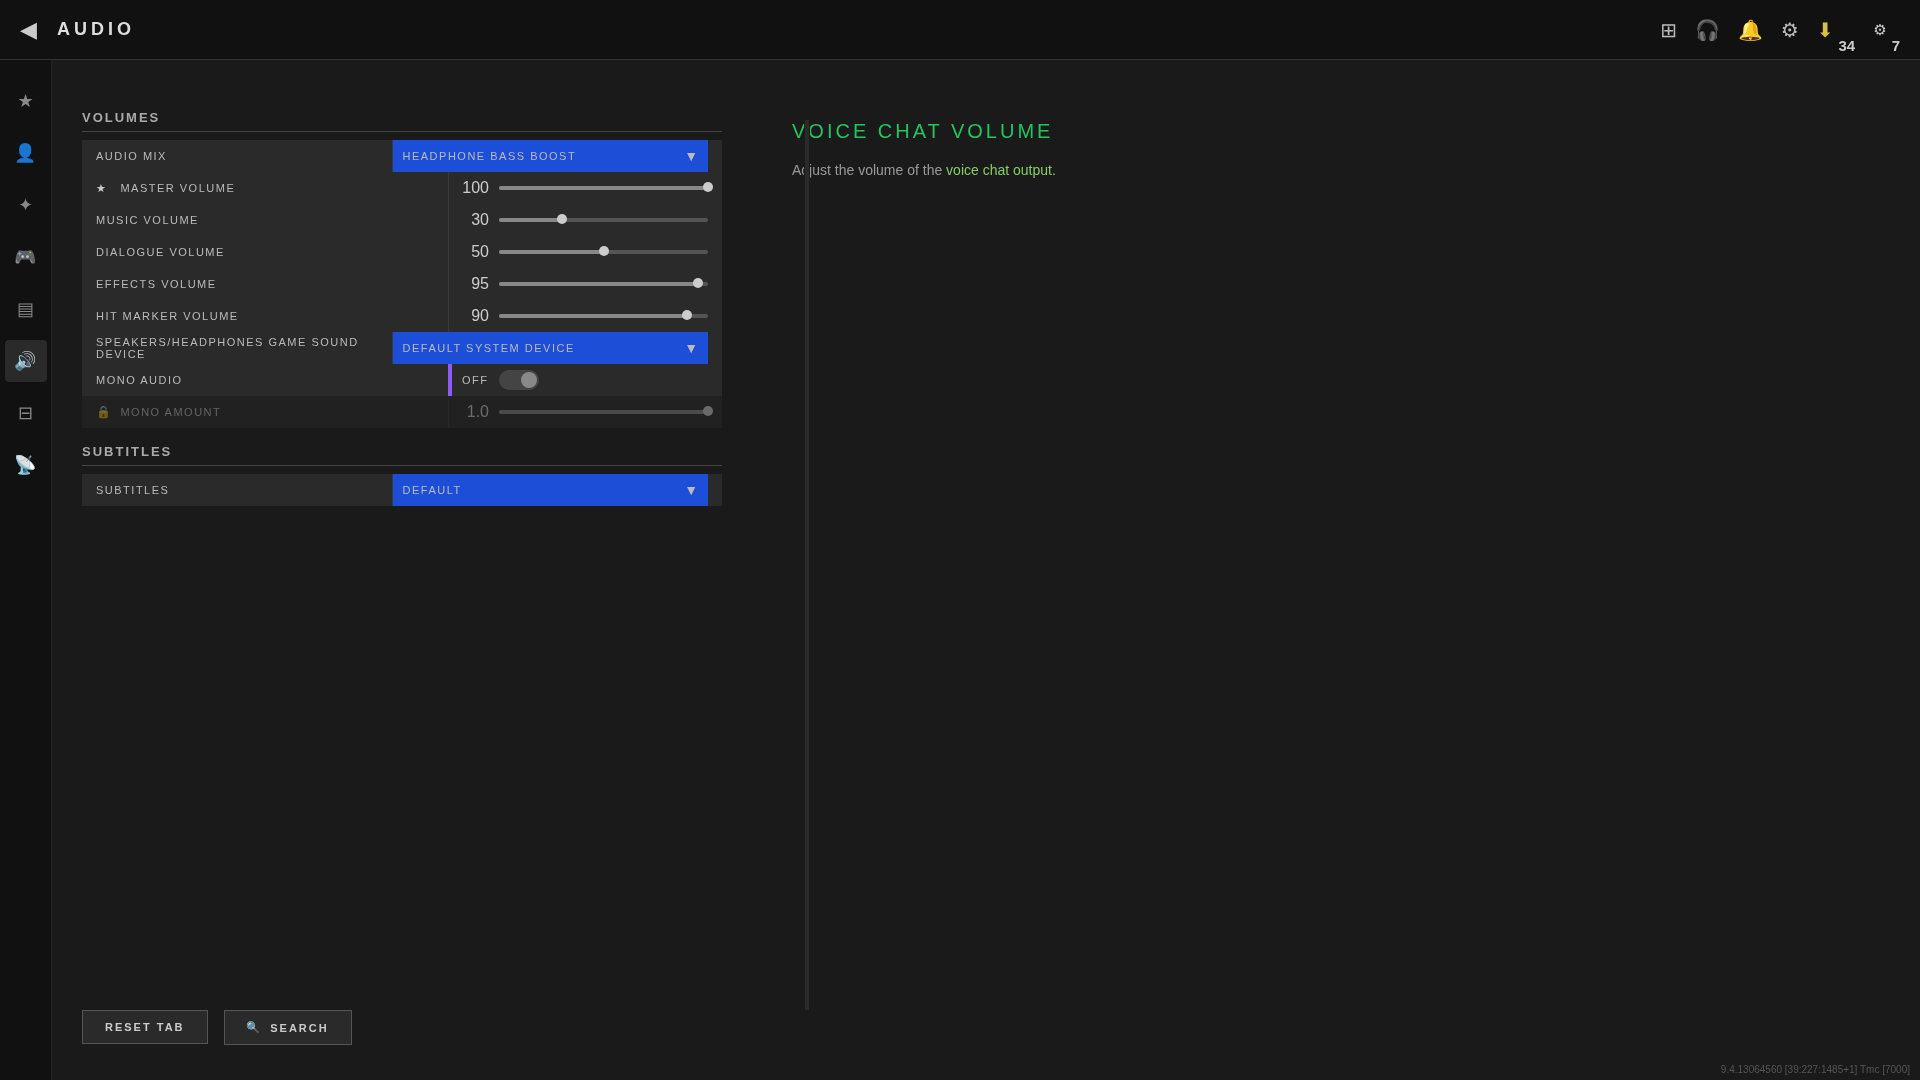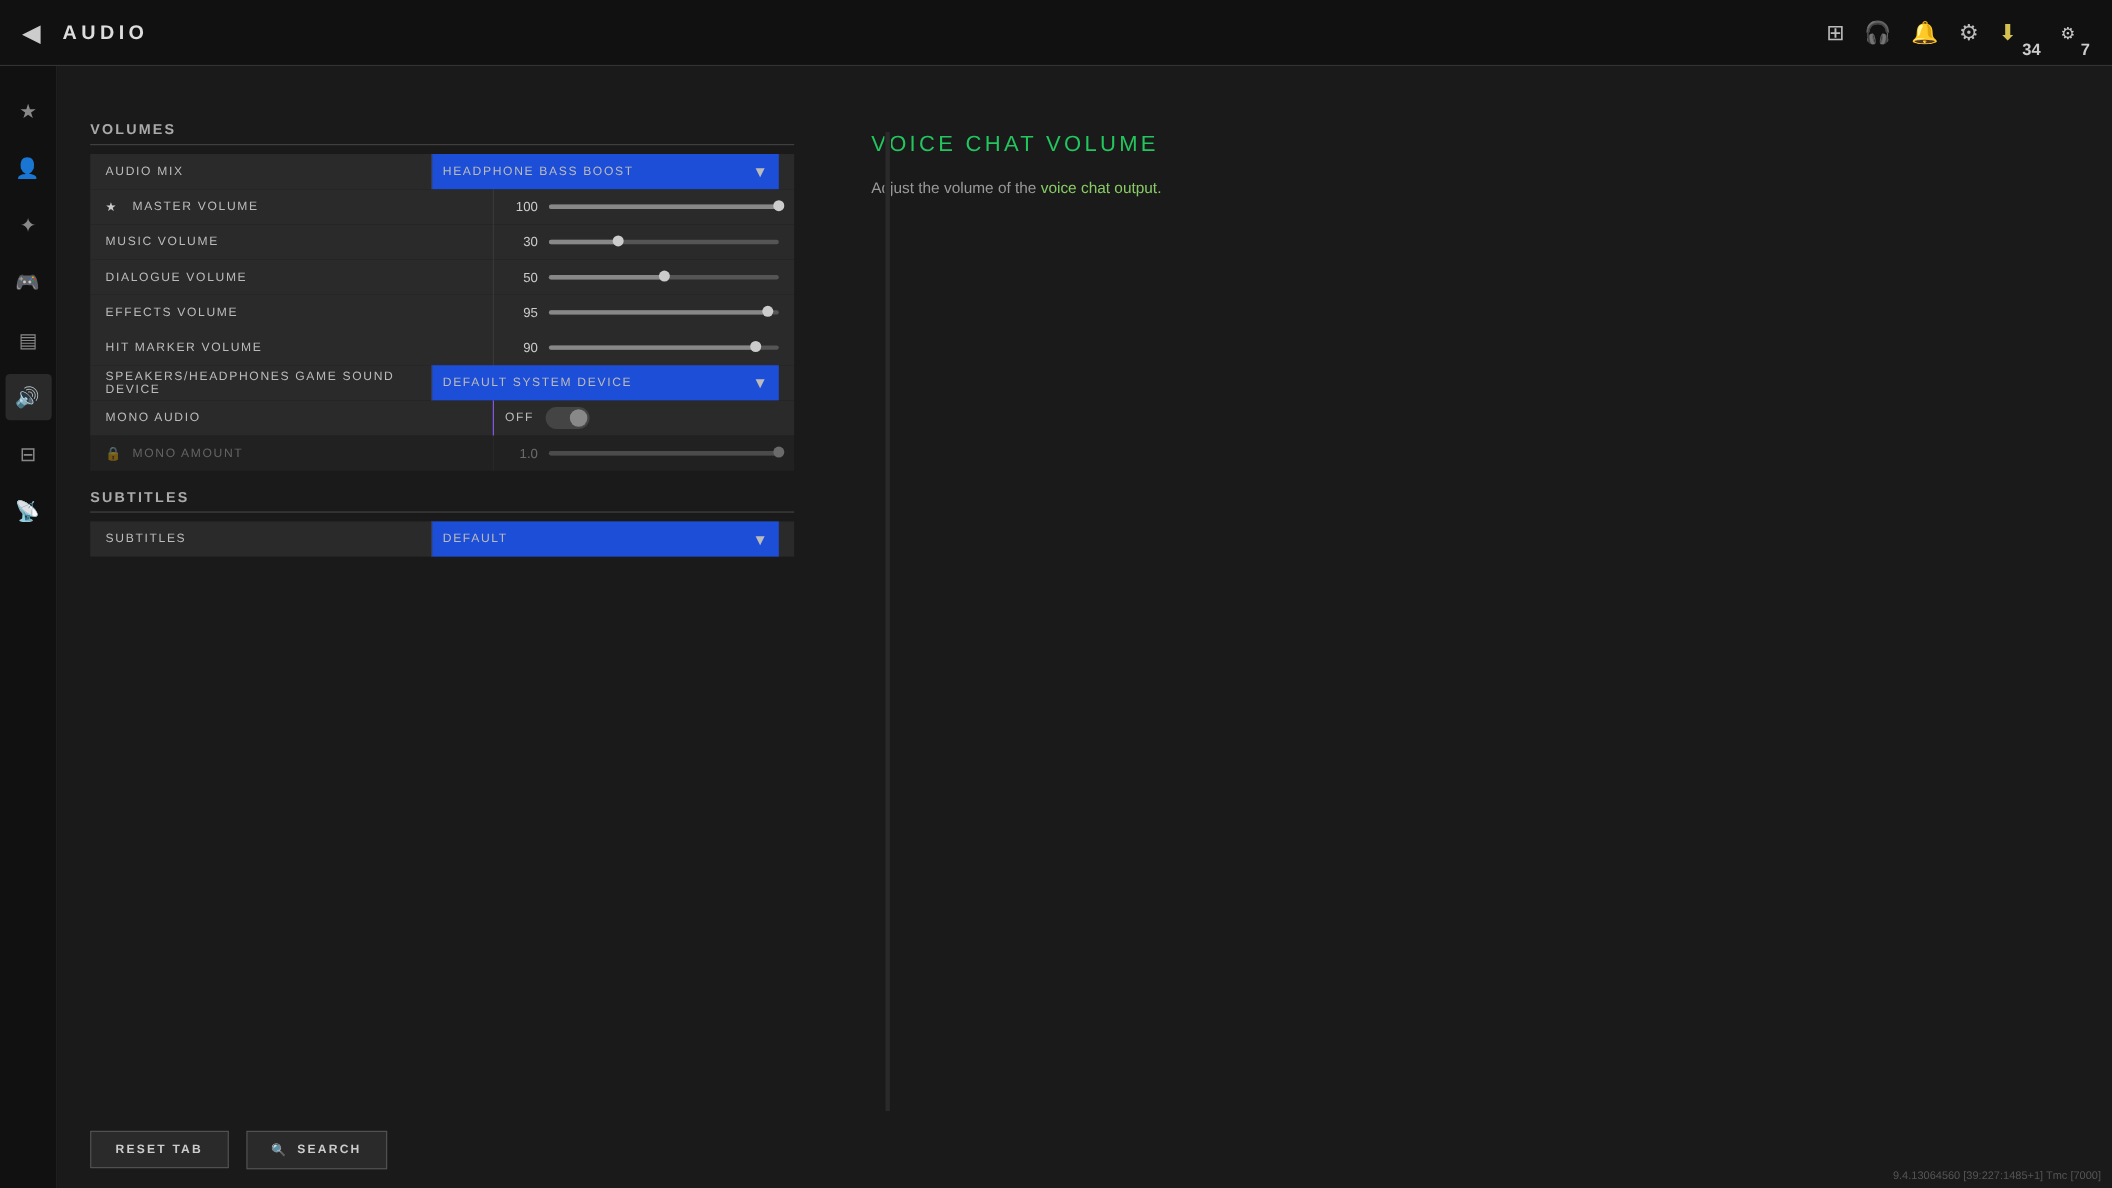--- a/index.html
+++ b/index.html
@@ -140,21 +140,21 @@
       flex: 1;
       display: flex;
       align-items: center;
       gap: 8px;
     }
     .setting-label .lock-icon {
       font-size: 12px;
       color: #888;
     }
     .setting-value {
-      font-size: 12px;
+      font-size: 16px;
       color: #ccc;
       min-width: 30px;
       text-align: right;
     }
 
     
     .slider-track {
       flex: 1;
       height: 4px;
       background: #555;
@@ -199,21 +199,21 @@
     .dropdown-arrow {
       color: #bbb;
       font-size: 14px;
     }
 
     
     .toggle-container {
       display: flex;
       align-items: center;
       gap: 10px;
-      border-left: 1px solid #8b5cf6;
+      border-left: 4px solid #8b5cf6;
       padding-left: 10px;
       height: 100%;
       min-width: 260px;
     }
     .toggle-label {
       font-size: 11px;
       letter-spacing: 1.5px;
       text-transform: uppercase;
       color: #bbb;
     }
@@ -280,21 +280,21 @@
 
     
     .bottombar {
       position: absolute;
       bottom: 0;
       left: 52px;
       width: calc(100% - 52px);
       height: 70px;
       background: #1a1a1a;
       display: flex;
-      align-items: center;
+      align-items: flex-start;
       padding: 0 30px;
       gap: 16px;
     }
     .btn {
       padding: 10px 22px;
       background: #2a2a2a;
       border: 1px solid #555;
       color: #ccc;
       font-size: 11px;
       letter-spacing: 2px;

